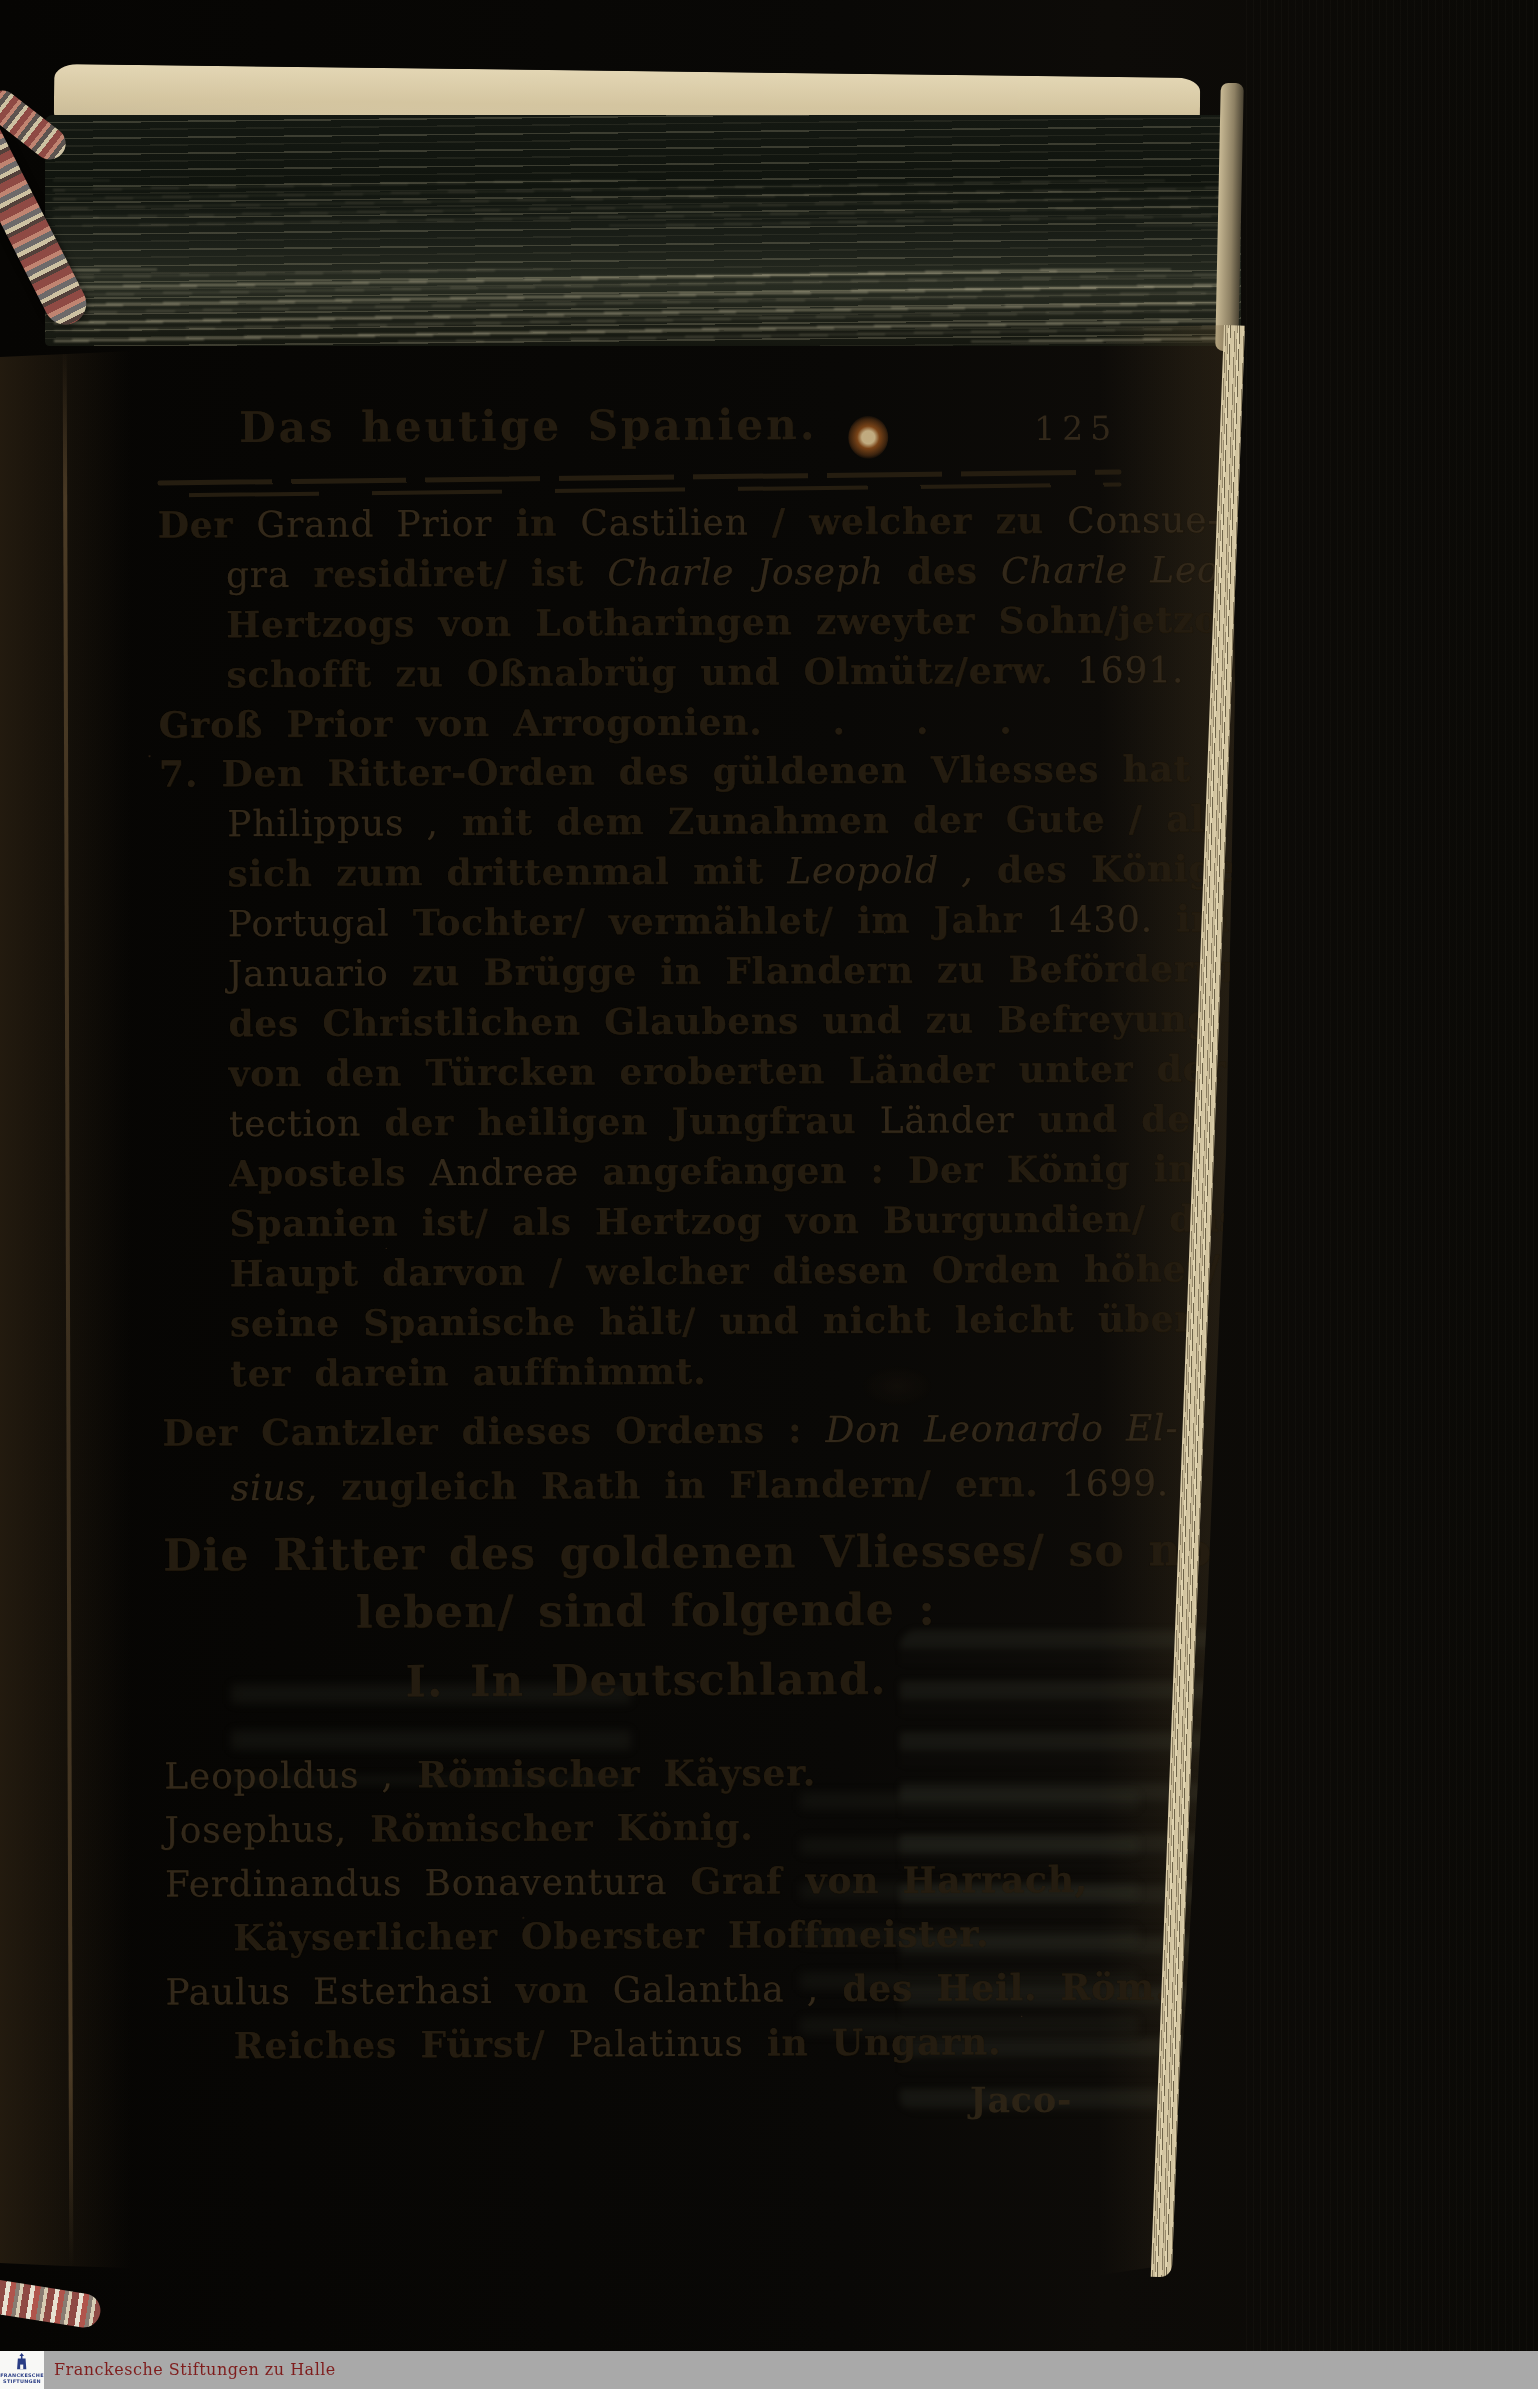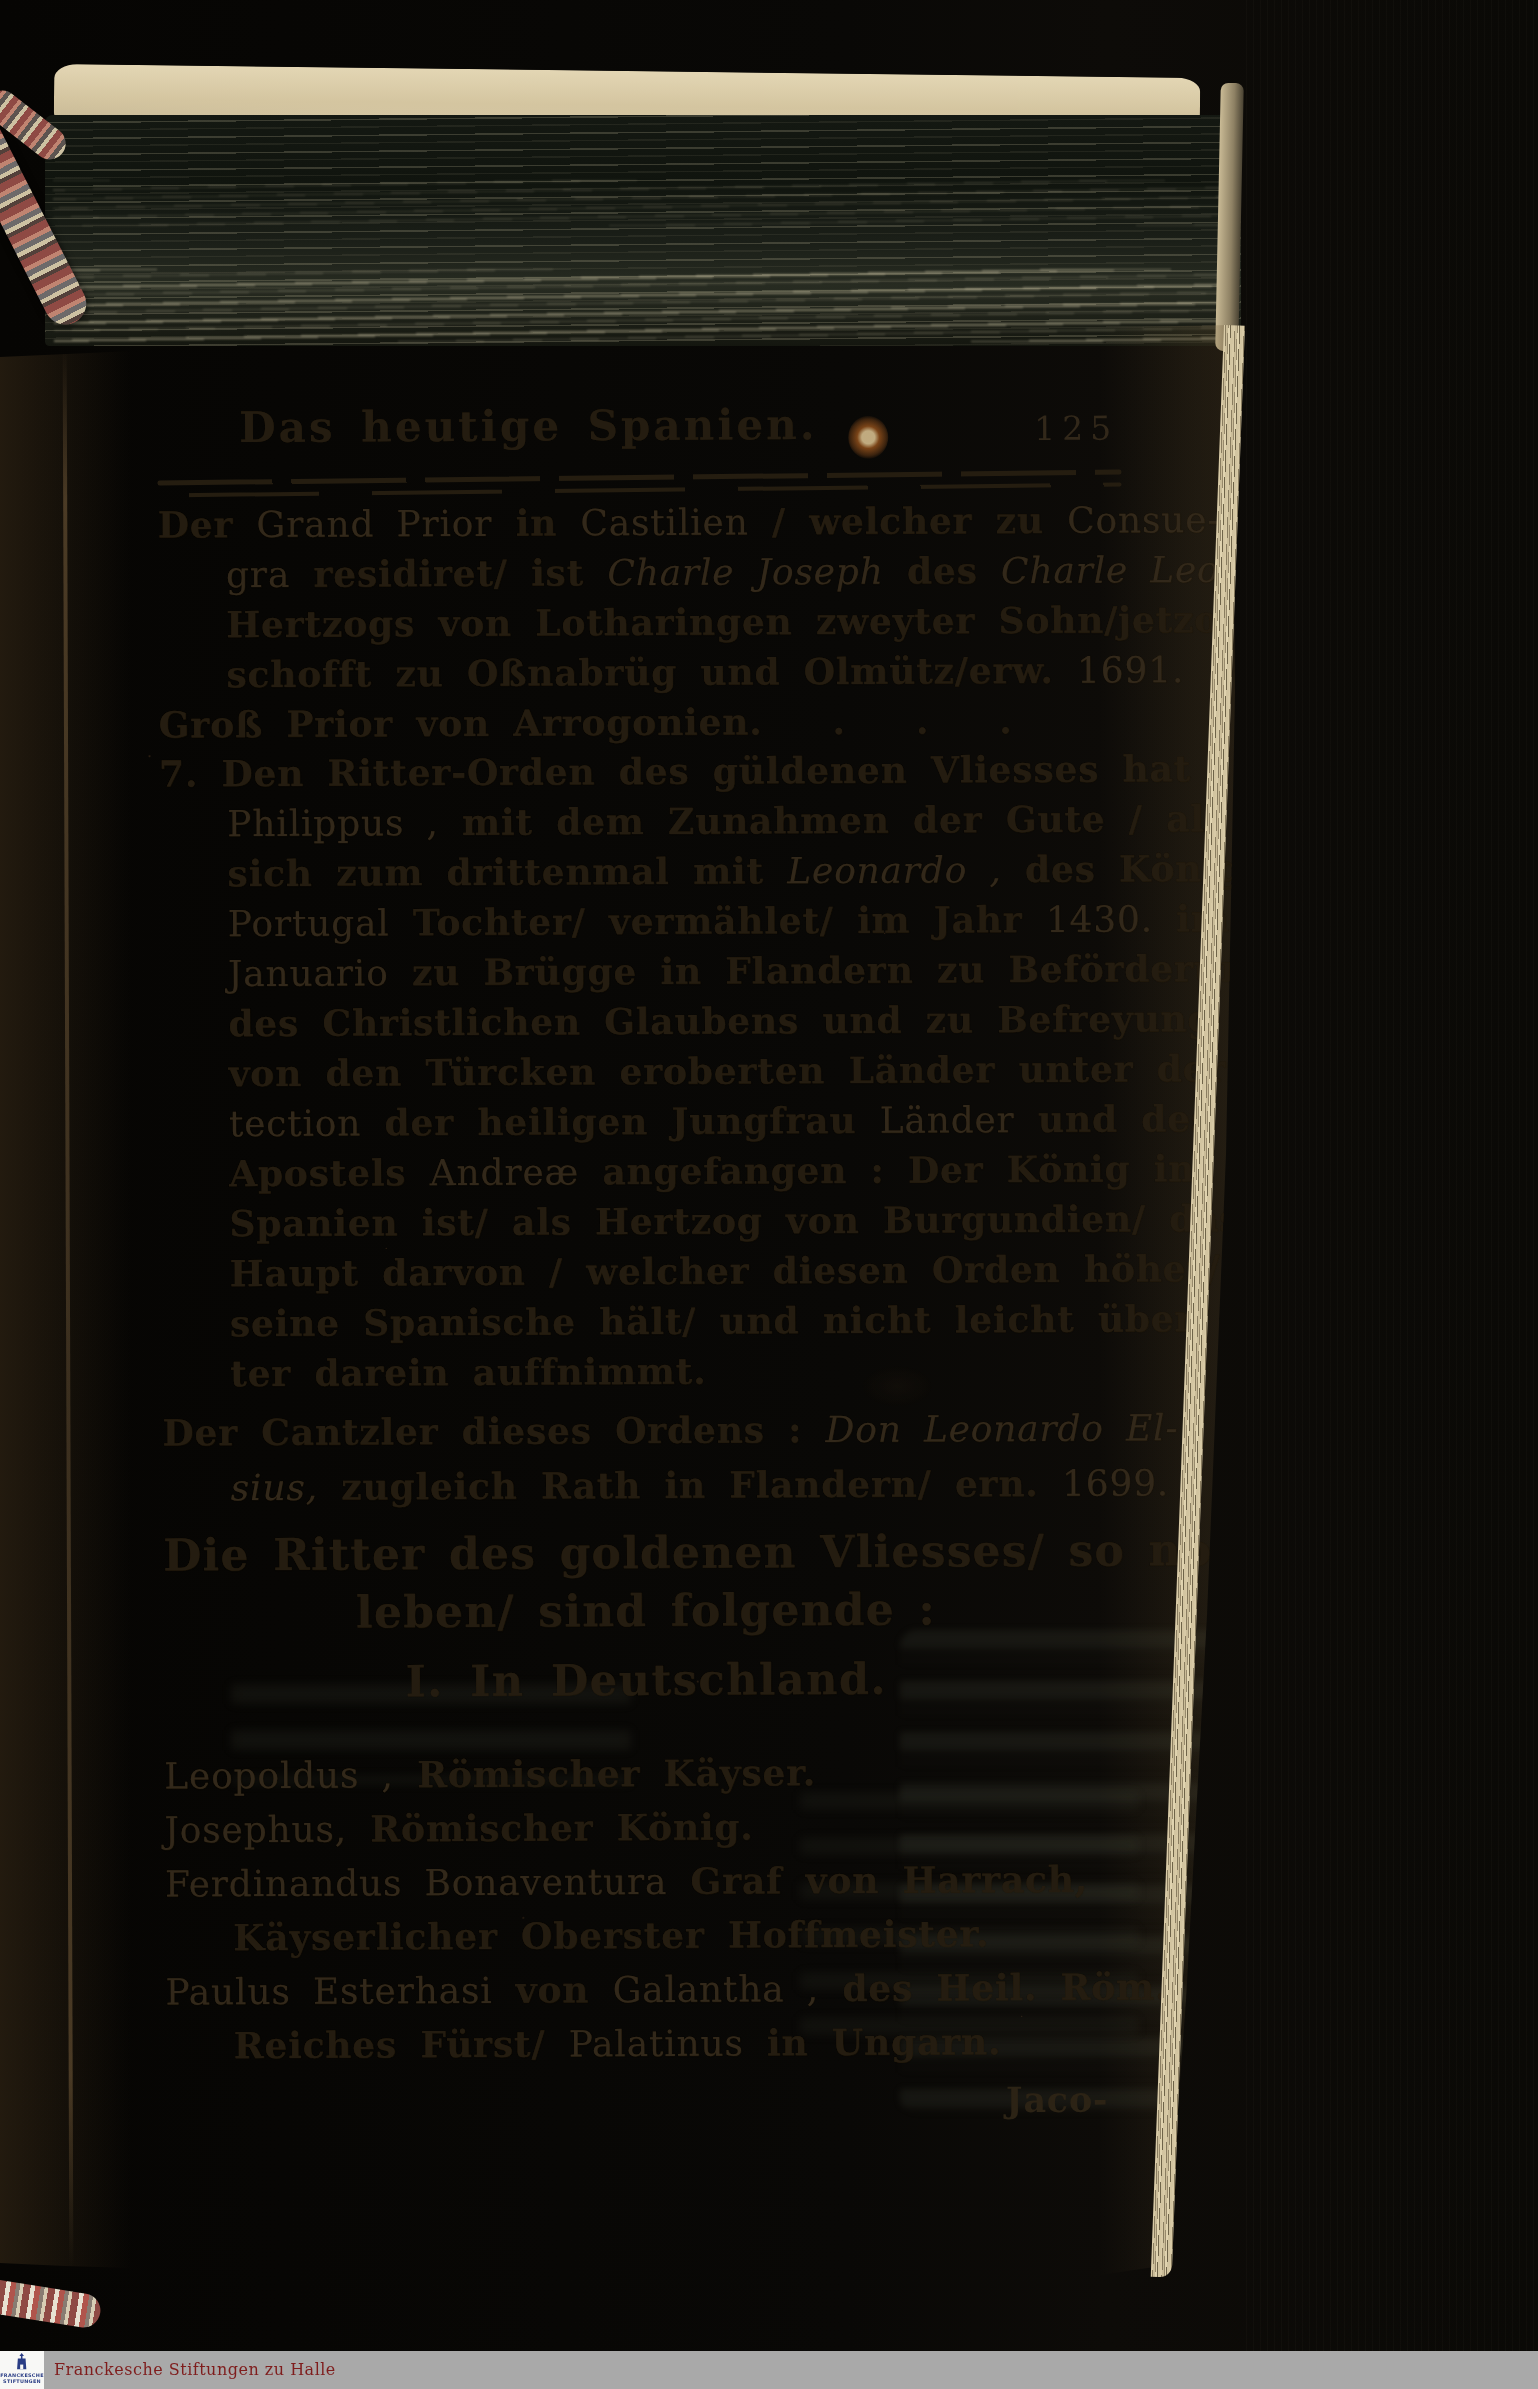--- a/index.html
+++ b/index.html
@@ -93,21 +93,21 @@
   .header-title{position:absolute;left:82px;top:401px;font-size:42px;font-weight:700;letter-spacing:3.1px;word-spacing:7.7px;
       text-shadow:0 0 0.6px rgba(40,28,8,0.7);}
   .page-number{position:absolute;left:877px;top:411px;font-size:33px;font-weight:400;letter-spacing:7px;color:#32281a;}
   .header-spot{position:absolute;left:691px;top:417px;width:40px;height:43px;border-radius:50%;
       background:radial-gradient(circle at 50% 50%, rgba(212,188,140,0.9) 0 22%, #7a4418 38%, rgba(122,68,24,0.45) 62%, rgba(122,68,24,0) 75%);}
   .rule{position:absolute;left:0;width:964px;transform:rotate(-0.35deg);border-radius:2.3px;}
   .rule1{top:475px;height:5.4px;
       background:repeating-linear-gradient(90deg,#251d10 0 115px, rgba(37,29,16,0) 115px 134px);}
   .rule2{top:488px;height:3.8px;
       background:repeating-linear-gradient(90deg, rgba(37,29,16,0) 0 31px, #251d10 31px 161px, rgba(37,29,16,0) 161px 183px);}
-  .catchword{position:absolute;left:804px;top:2081px;font-size:35px;font-weight:700;color:#2c2315;letter-spacing:0.8px;margin-left:36px;}
+  .catchword{position:absolute;left:804px;top:2081px;font-size:35px;font-weight:700;color:#2c2315;letter-spacing:0.8px;}
   
   .bar{position:absolute;left:0;top:2351px;width:1538px;height:38px;background:#a9a9a9;z-index:20;}
   .bar-text{position:absolute;left:54px;top:0;line-height:38px;font-size:16px;letter-spacing:0.5px;color:#7f1d1d;}
   .logo-box{position:absolute;left:0;top:0;width:44px;height:38px;background:#f8f8f6;text-align:center;}
   .logo-box svg{margin-top:2.3px;}
   .logo-line{font-family:"DejaVu Sans", sans-serif;font-size:4.9px;line-height:5.4px;letter-spacing:0.3px;color:#2a3d85;font-weight:700;}
 </style>
 </head>
 <body>
 
@@ -142,21 +142,21 @@
           <div class="sec t-body" id="sec-grand-prior">
             <div class="line"><span class="fr">Der </span><span class="an">Grand Prior</span><span class="fr"> in </span><span class="an">Castilien</span><span class="fr"> / welcher zu </span><span class="an">Consue-</span></div>
             <div class="line ind"><span class="an">gra</span><span class="fr"> residiret/ ist </span><span class="it">Charle Joseph</span><span class="fr"> des </span><span class="it">Charle Leopold</span><span class="an">,</span></div>
             <div class="line ind"><span class="fr">Hertzogs von Lotharingen zweyter Sohn/jetzo Bi-</span></div>
             <div class="line ind"><span class="fr">schofft zu Oßnabrüg und Olmütz/erw. </span><span class="an">1691.</span></div>
             <div class="line"><span class="fr">Groß Prior von Arrogonien.</span><span class="fr">   .   .   .</span></div>
           </div>
           <div class="sec t-body" id="sec-ritter-orden">
             <div class="line"><span class="fr">7. Den Ritter-Orden des güldenen Vliesses hat</span></div>
             <div class="line ind"><span class="an">Philippus ,</span><span class="fr"> mit dem Zunahmen der Gute / als er</span></div>
-            <div class="line ind"><span class="fr">sich zum drittenmal mit </span><span class="it">Leonardo ,</span><span class="fr"> des Königes in</span></div>
+            <div class="line ind"><span class="fr">sich zum drittenmal mit </span><span class="it">Leopold ,</span><span class="fr"> des Königes in</span></div>
             <div class="line ind"><span class="an">Portugal</span><span class="fr"> Tochter/ vermählet/ im Jahr </span><span class="an">1430.</span><span class="fr"> im</span></div>
             <div class="line ind"><span class="an">Januario</span><span class="fr"> zu Brügge in Flandern zu Beförderung</span></div>
             <div class="line ind"><span class="fr">des Christlichen Glaubens und zu Befreyung der</span></div>
             <div class="line ind"><span class="fr">von den Türcken eroberten Länder unter der </span><span class="an">pro-</span></div>
             <div class="line ind"><span class="an">tection</span><span class="fr"> der heiligen Jungfrau </span><span class="an">Länder</span><span class="fr"> und des</span></div>
             <div class="line ind"><span class="fr">Apostels </span><span class="an">Andreæ</span><span class="fr"> angefangen : Der König in</span></div>
             <div class="line ind"><span class="fr">Spanien ist/ als Hertzog von Burgundien/ das</span></div>
             <div class="line ind"><span class="fr">Haupt darvon / welcher diesen Orden höher/ als</span></div>
             <div class="line ind"><span class="fr">seine Spanische hält/ und nicht leicht über 60. Rit-</span></div>
             <div class="line ind"><span class="fr">ter darein auffnimmt.</span></div>

